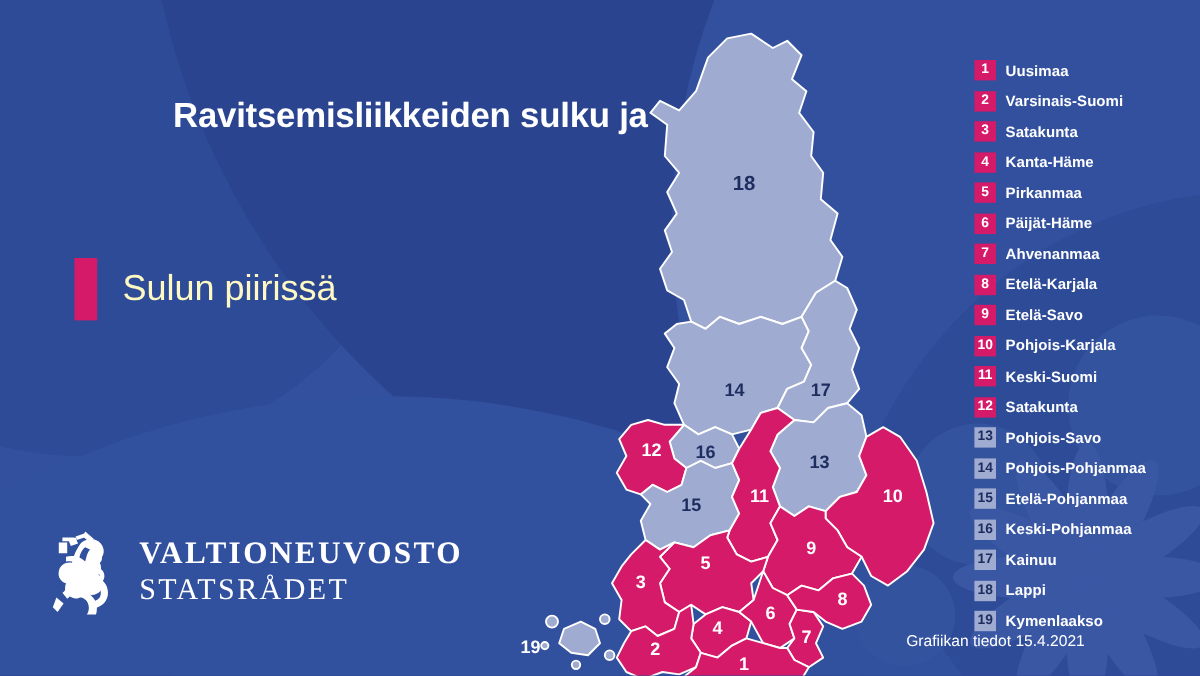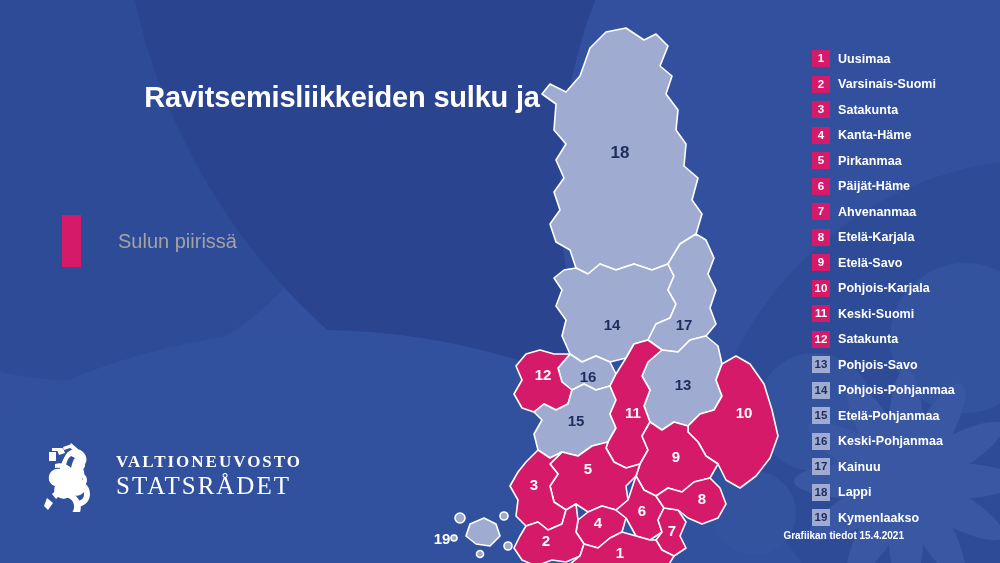--- a/index.html
+++ b/index.html
@@ -40,48 +40,48 @@
     position:absolute; left:62px; top:78px; width:560px;
     color:#ffffff; font-size:29px; font-weight:bold; line-height:1.33;
     letter-spacing:-0.2px;
   }
   .title span { display:block;text-align:center; }
 
   
   .legend { position:absolute; left:62px; top:215px; }
   .legend-row { display:flex; align-items:center; height:52px; margin-bottom:34px; }
   .swatch { width:19px; height:52px; flex:0 0 19px; }
-  .legend-label { color:#a3a3a3; font-size:20px; margin-left:37px; white-space:nowrap; }
+  .legend-label { color:#fef9c3; font-size:30px; margin-left:21px; white-space:nowrap; }
 
   
   .logo { position:absolute; left:38px; top:440px; display:flex; align-items:center; }
   .logo-lion { width:62px; height:72px; flex:0 0 62px; }
   .logo-text { margin-left:16px; color:#fff; font-family:"Liberation Serif", serif; }
-  .logo-fi { font-size:17px; font-weight:bold; letter-spacing:2.0px; line-height:1.16; }
+  .logo-fi { font-size:26px; font-weight:bold; letter-spacing:2.0px; line-height:1.16; }
   .logo-sv { font-size:25px; letter-spacing:2.0px; line-height:1.16; }
 
   
   .region-list { position:absolute; left:812px; top:46px; }
   .region-row { display:flex; align-items:center; height:25.5px; }
   .badge {
     width:18px; height:17px; flex:0 0 18px;
     display:flex; align-items:center; justify-content:center;
     font-size:11.5px; font-weight:bold; line-height:1;
   }
   .badge.closed { background:#d51a6a; color:#ffffff; }
   .badge.open   { background:#9fabd0; color:#1c2c5e; }
   .region-name {
     margin-left:8px; color:#ffffff; font-size:12.5px; font-weight:bold;
     white-space:nowrap; letter-spacing:0.05px;
   }
 
   
   .footer {
     position:absolute; right:96px; bottom:22px;
-    color:#ffffff; font-size:10px; font-weight:bold; white-space:nowrap;
+    color:#ffffff; font-size:13px; font-weight:normal; white-space:nowrap;
   }
 
   
   .map { position:absolute; left:430px; top:18px; width:420px; height:545px; }
   .map svg { width:100%; height:100%; display:block; overflow:visible; }
   .rg { stroke:#ffffff; stroke-width:1.6; stroke-linejoin:round; }
   .rg.closed { fill:#d51a6a; }
   .rg.open   { fill:#9fabd0; }
   .maplabel { font-family:"Liberation Sans", sans-serif; font-weight:bold; font-size:15px; text-anchor:middle; }
   .maplabel.on-closed { fill:#ffffff; }

